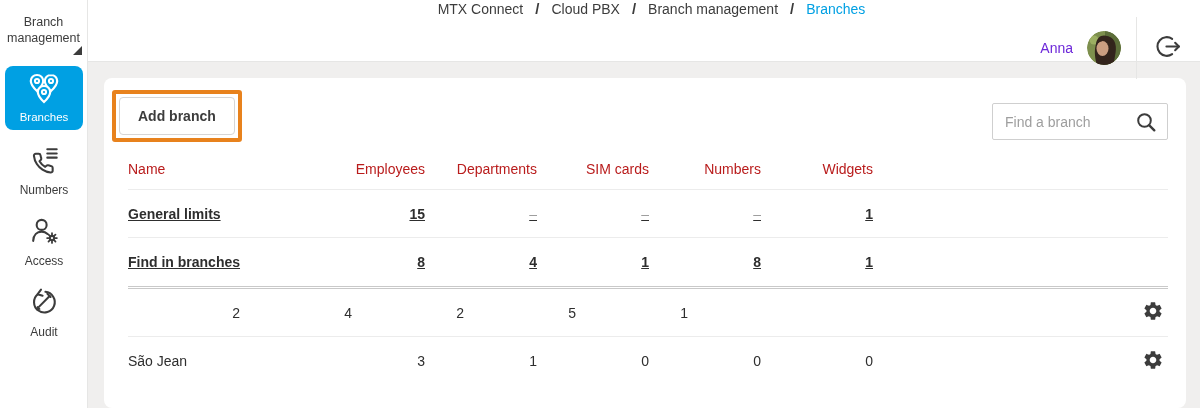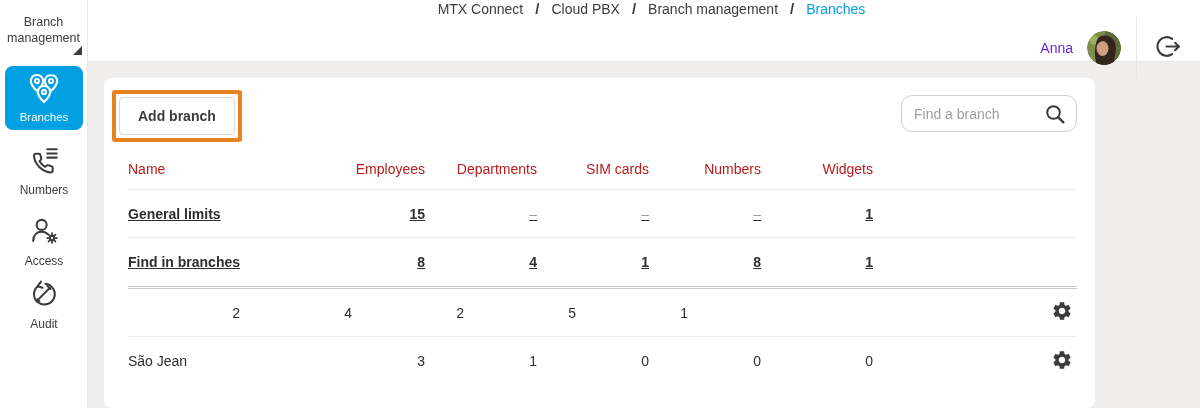--- a/index.html
+++ b/index.html
@@ -14,21 +14,21 @@
   .resize-handle { position:absolute; left:73px; top:46px; width:0; height:0;
     border-style:solid; border-width:0 0 9px 9px;
     border-color:transparent transparent #3c3c3c transparent; cursor:nwse-resize; }
   .nav-tile { position:absolute; left:5px; top:66px; width:78px; height:64px;
     border-radius:8px; background:var(--accent); color:#fff; cursor:pointer;
     display:flex; flex-direction:column; align-items:center; justify-content:center; gap:1px; }
   .nav-tile .lbl { font-size:11.5px; color:#fff; }
   .nav-item { position:absolute; left:0; width:88px; height:60px; cursor:pointer;
     display:flex; flex-direction:column; align-items:center; justify-content:center;
     gap:4px; color:#3c3c3c; font-size:12px; }
-  .nav-numbers { top:140px; } .nav-access { top:211px; } .nav-audit { top:274px; }
+  .nav-numbers { top:140px; } .nav-access { top:211px; } .nav-audit { top:282px; }
   .icon-stroke { fill:none; stroke:#3c3c3c; stroke-width:2.2;
     stroke-linecap:round; stroke-linejoin:round; }
   .pin { fill:var(--accent); stroke:#fff; stroke-width:2.2; }
   .pin-hole { fill:none; stroke:#fff; stroke-width:2; }
 
   
   .topbar { position:absolute; left:88px; top:0; width:1112px; height:62px;
     background:#fff; border-bottom:1px solid #e6e6e5; display:flex; align-items:center; z-index:2;flex-direction:column; }
   .breadcrumbs { display:flex; align-items:center; margin-left:15px;
     font-size:14px; color:#3c3c3c; }
@@ -37,29 +37,29 @@
   .sep { margin:0 12px; font-weight:700; font-size:15px; color:#3c3c3c; }
   .topbar-right { margin-left:auto; display:flex; align-items:center; height:100%; }
   .user-name { font-size:14px; color:#6d28d9; margin-right:14px; }
   .avatar { width:34px; height:34px; border-radius:50%; overflow:hidden;
     margin-right:15px; cursor:pointer; flex:none; }
   .topbar-divider { width:1px; height:62px; background:#e6e6e5; }
   .logout-btn { width:63px; height:62px; display:flex; align-items:center;
     justify-content:center; cursor:pointer; background:none; border:none; }
 
   
-  .card { position:absolute; left:104px; top:78px; width:991px; height:330px;
+  .card { position:absolute; left:104px; top:78px; width:1082px; height:330px;
     background:#fff; border-radius:8px; z-index:1; }
   .highlight-box { position:absolute; left:8px; top:12px; padding:3px;
     border:4px solid var(--orange); border-radius:3px; }
   .add-branch { height:38px; padding:0 18px; background:#fff;
     border:1px solid #d6d6d6; border-radius:4px; font-weight:700; font-size:14px;
     color:#3c3c3c; cursor:pointer; font-family:"Liberation Sans", sans-serif; }
-  .search-box { position:absolute; right:18px; top:17px; width:176px; height:37px;
-    border:1px solid #cfcfcf; border-radius:11px; display:flex; align-items:center; background:#fff; }
+  .search-box { position:absolute; right:18px; top:25px; width:176px; height:37px;
+    border:1px solid #cfcfcf; border-radius:2px; display:flex; align-items:center; background:#fff; }
   .search-box input { border:none; outline:none; flex:1; min-width:0;
     padding-left:12px; font-size:14px; color:#3c3c3c; background:transparent;
     font-family:"Liberation Sans", sans-serif; }
   .search-box input::placeholder { color:#9e9e9e; }
   .search-ic { margin:0 10px 0 4px; display:flex; flex:none; cursor:pointer; }
 
   
   .table { position:absolute; left:24px; right:18px; top:70px; }
   .row { display:flex; align-items:center; font-size:14px; }
   .hrow { height:42px; color:#b91c1c; border-bottom:1px solid #ececec; }

